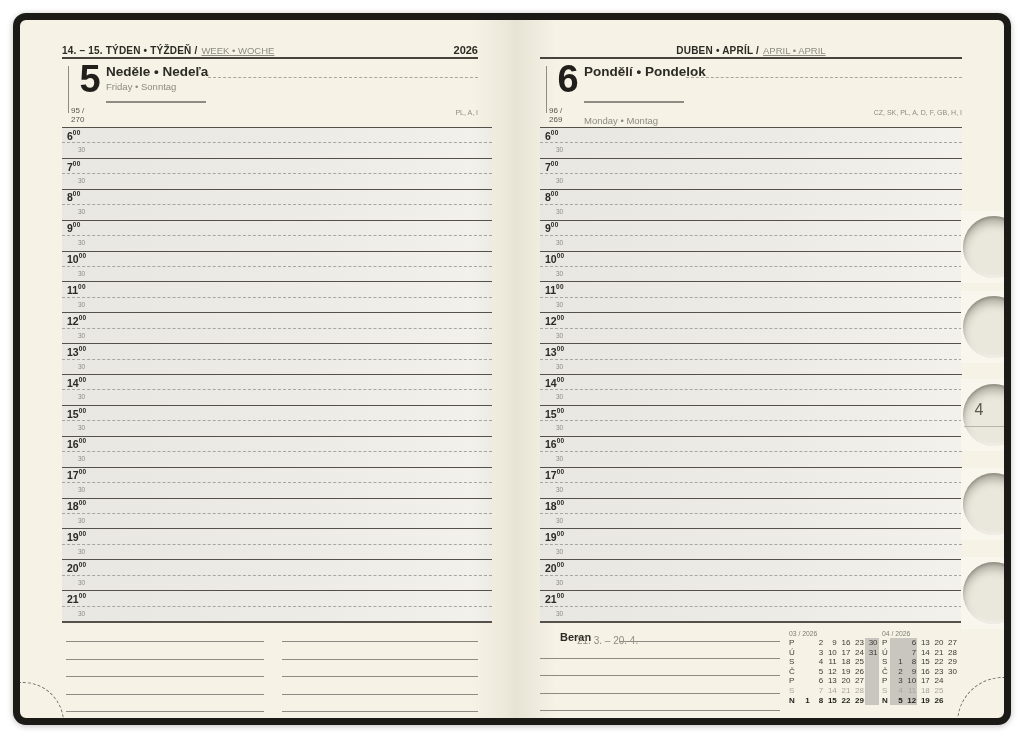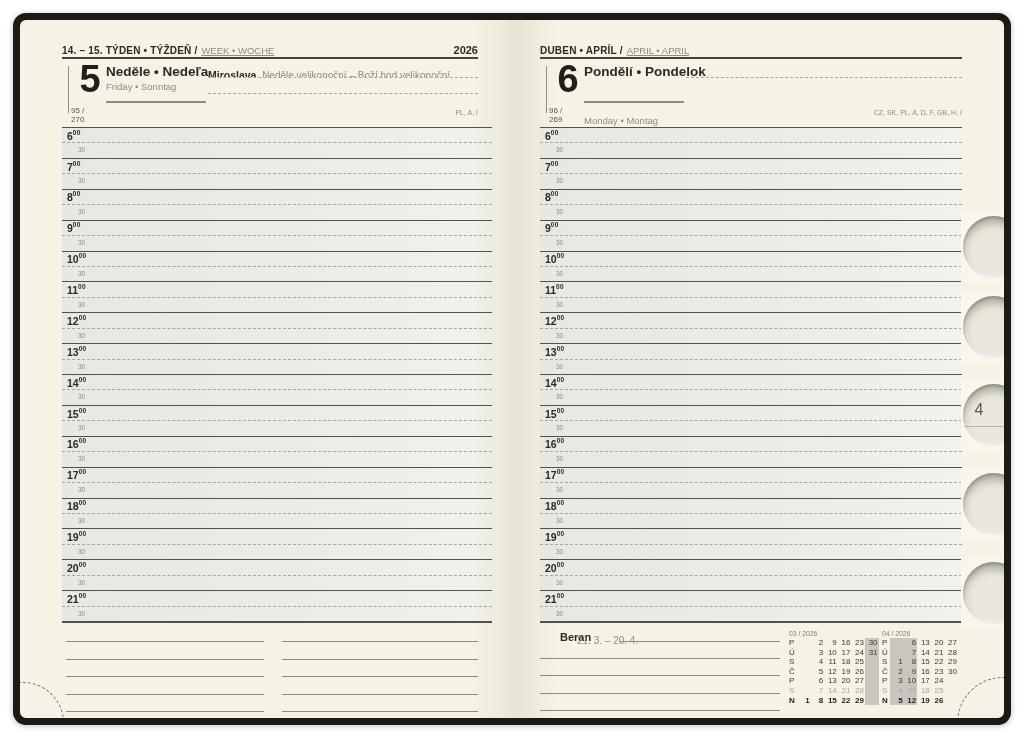--- a/index.html
+++ b/index.html
@@ -4,21 +4,21 @@
 <style>
   html,body{margin:0;padding:0;}
   body{width:1024px;height:744px;background:#ffffff;font-family:"Liberation Sans",sans-serif;position:relative;overflow:hidden;}
   .book{position:absolute;left:13px;top:13px;width:998px;height:712px;box-sizing:border-box;
         border:7px solid #1b1a16;border-radius:13px;background:#f6f3e6;box-shadow:0 1px 6px rgba(0,0,0,.25);}
   .paper{position:absolute;left:0;top:0;width:984px;height:698px;overflow:hidden;border-radius:15px;background:#f6f3e6;}
 
   
   .head-row{position:absolute;top:21px;height:15px;display:flex;align-items:flex-end;}
   .head-row.l{left:42px;width:416px;}
-  .head-row.r{left:520px;width:422px;justify-content:flex-start;}
+  .head-row.r{left:520px;width:422px;justify-content:center;}
   .hb1{font-size:10px;font-weight:bold;color:#2b2a24;letter-spacing:.2px;white-space:pre;}
   .hb2{font-size:9.5px;color:#8d8b82;margin-left:4px;white-space:pre;text-decoration:underline;}
   .hyear{margin-left:auto;font-size:11px;font-weight:bold;color:#2b2a24;}
   .head-rule{position:absolute;top:37px;height:2px;background:#45433c;}
   .head-rule.l{left:42px;width:416px;}
   .head-rule.r{left:520px;width:422px;}
 
   
   .dayblock{position:absolute;top:0;left:0;}
   .vline{position:absolute;width:1px;background:#8d8b83;}
@@ -89,21 +89,20 @@
   <div class="head-rule l"></div>
 
   <div class="dayblock">
     <div class="vline" style="left:48px;top:46px;height:47px;"></div>
     <div class="bignum" style="left:49px;top:40px;">5</div>
     <div class="doy" style="left:51px;top:86px;">95 / 270</div>
     <div class="dn-main" style="left:86px;top:44px;">Neděle • Nedeľa</div>
     <div class="dn-sub" style="left:86px;top:61px;">Friday • Sonntag</div>
     <div class="dn-rule" style="left:86px;top:81px;"></div>
     <div class="namerows" style="left:188px;top:43px;width:270px;" id="namesL">
-          <div class="nrow"><b>Miroslava,</b><span> Neděle velikonoční – Boží hod velikonoční</span></div>
           <div class="nrow"><b></b><span></span></div>
         </div>
     <div class="countries" style="left:188px;top:89px;width:270px;">PL, A, I</div>
   </div>
 
   <div class="grid l" id="gridL">
         <div class="hb">
           <div class="hrow">
             <span class="hnum">6<sup>00</sup></span>
           </div>

